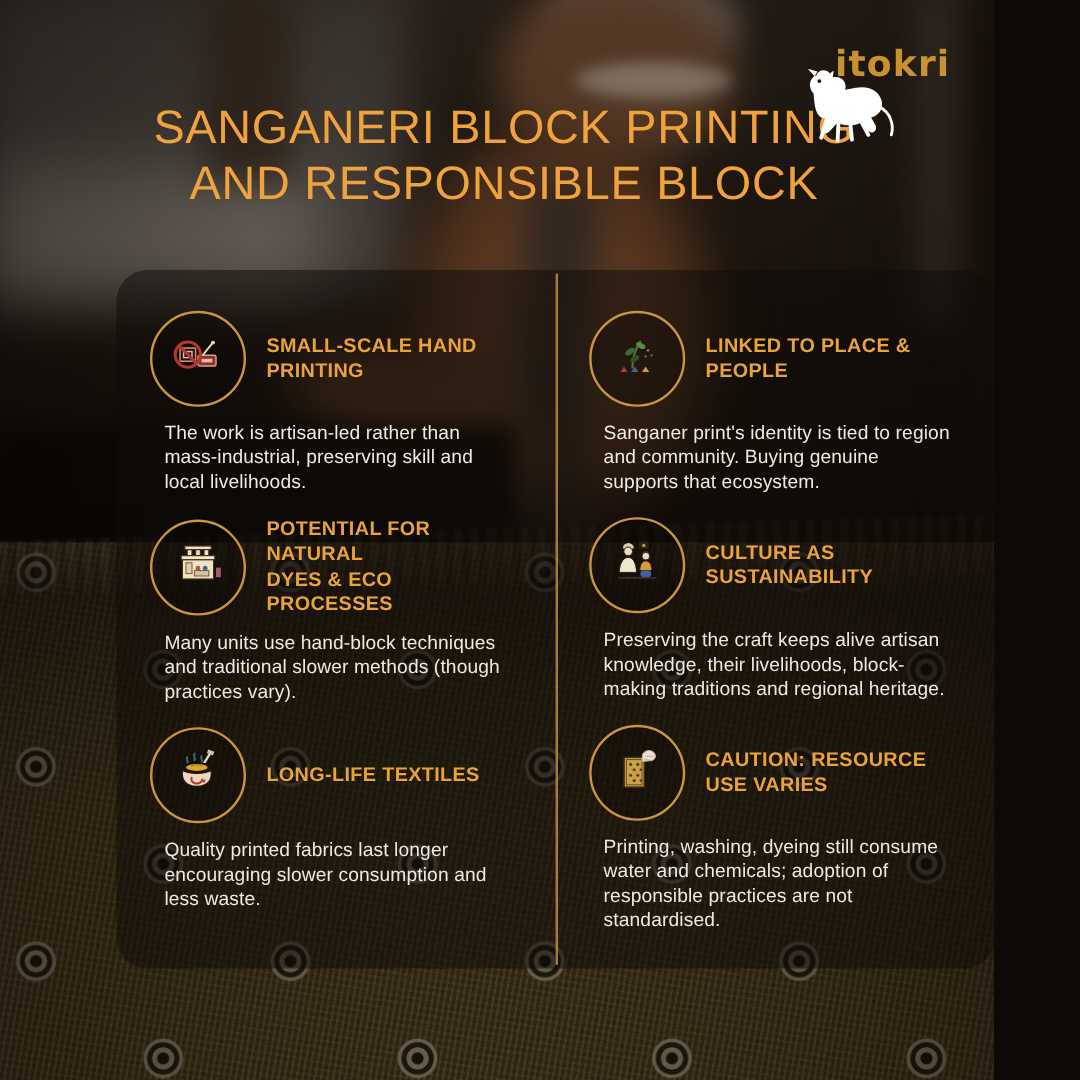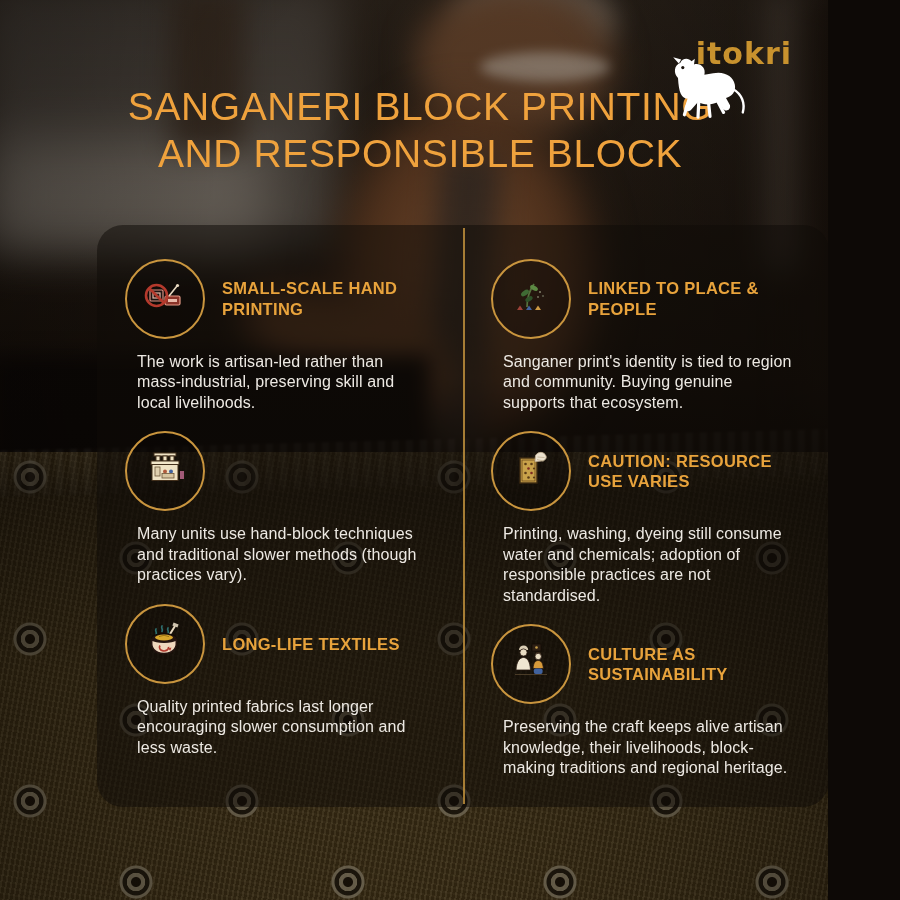--- a/index.html
+++ b/index.html
@@ -148,20 +148,22 @@
               <rect x="29" y="9" width="4" height="5" fill="#efe2c4" stroke="#43301c" stroke-width="1"></rect>
               <rect x="10" y="14" width="28" height="3.5" fill="#f3e7ca" stroke="#43301c" stroke-width="1"></rect>
               <rect x="11" y="17.5" width="26" height="16" fill="#efe2c4" stroke="#43301c" stroke-width="1"></rect>
               <rect x="14" y="20" width="5" height="9" fill="#dfcfae" stroke="#6b563a" stroke-width="0.8"></rect>
               <circle cx="24" cy="24.5" r="2" fill="#b05a3c"></circle>
               <circle cx="30" cy="24.5" r="2" fill="#41629e"></circle>
               <rect x="21" y="26.5" width="12" height="4.5" fill="#d8c5a0" stroke="#6b563a" stroke-width="0.8"></rect>
               <rect x="39" y="24" width="4" height="8" fill="#a25a78"></rect>
             </svg>
           </div>
+          <h3 class="item-heading">POTENTIAL FOR NATURAL
+DYES &amp; ECO PROCESSES</h3>
         </div>
         <p class="item-body">Many units use hand-block techniques and traditional slower methods (though practices vary).</p>
       </div>
 
       <div class="item">
         <div class="item-head">
           <div class="icon-circle">
             <svg viewBox="0 0 48 48">
               <path d="M15 9 c-1.5 2 1.5 3.2 0 5.4" stroke="#2e6e6e" stroke-width="1.7" fill="none" stroke-linecap="round"></path>
               <path d="M21 6 c-1.5 2 1.5 3.2 0 5.4" stroke="#2e6e6e" stroke-width="1.7" fill="none" stroke-linecap="round"></path>
@@ -197,20 +199,42 @@
               <circle cx="36" cy="21" r="1.1" fill="#5d5b4a"></circle>
               <circle cx="31" cy="22" r="0.9" fill="#7d7b66"></circle>
               <path d="M10 35 h6 l-3 -4.6 z" fill="#9c4238"></path>
               <path d="M19 35 h6 l-3 -4.6 z" fill="#41629e"></path>
               <path d="M28 35 h6 l-3 -4.6 z" fill="#cf9a44"></path>
             </svg>
           </div>
           <h3 class="item-heading">LINKED TO PLACE &amp; PEOPLE</h3>
         </div>
         <p class="item-body">Sanganer print's identity is tied to region and community. Buying genuine supports that ecosystem.</p>
+      </div>
+
+      <div class="item">
+        <div class="item-head">
+          <div class="icon-circle">
+            <svg viewBox="0 0 48 48">
+              <rect x="25" y="4" width="9" height="7" fill="#2e2014" stroke="#120c06" stroke-width="0.8"></rect>
+              <circle cx="29.5" cy="7.5" r="1.3" fill="#caa04a"></circle>
+              <path d="M12 10 a4.6 4.6 0 0 1 9.2 0 z" fill="#d9cdb4"></path>
+              <circle cx="16.5" cy="12.5" r="3.6" fill="#e9ddc4" stroke="#2a1a12" stroke-width="0.8"></circle>
+              <path d="M9 30 C9.5 21 13 17.5 16.5 17.5 C20 17.5 23 21 23.5 30 Z" fill="#efe6d2" stroke="#2a1a12" stroke-width="0.8"></path>
+              <path d="M28 14.5 a3.3 3.3 0 0 1 6.4 0 z" fill="#3a2a1a"></path>
+              <circle cx="31.2" cy="16.5" r="3.2" fill="#e9ddc4" stroke="#2a1a12" stroke-width="0.8"></circle>
+              <path d="M26 28.5 C26.5 22.5 28.5 20.5 31.2 20.5 C33.9 20.5 35.9 22.5 36.4 28.5 Z" fill="#d79a3a" stroke="#2a1a12" stroke-width="0.8"></path>
+              <rect x="26.8" y="28.5" width="8.8" height="5.5" rx="2" fill="#41629e"></rect>
+              <path d="M8 34.5 H40" stroke="#6b563a" stroke-width="1" opacity="0.6"></path>
+            </svg>
+          </div>
+          <h3 class="item-heading">CULTURE AS
+SUSTAINABILITY</h3>
+        </div>
+        <p class="item-body">Preserving the craft keeps alive artisan knowledge, their livelihoods, block-making traditions and regional heritage.</p>
       </div>
 
       <div class="item">
         <div class="item-head">
           <div class="icon-circle">
             <svg viewBox="0 0 48 48">
               <rect x="13" y="11" width="17" height="25" fill="#c9a24a" stroke="#3c2a12" stroke-width="1.4"></rect>
               <rect x="15" y="13" width="13" height="21" fill="none" stroke="#6b4a1c" stroke-width="0.8"></rect>
               <circle cx="18.5" cy="17" r="1.3" fill="#5a3c16"></circle>
                 <circle cx="24.5" cy="17" r="1.3" fill="#5a3c16"></circle>
@@ -223,38 +247,16 @@
               <path d="M28.5 8.5 c3 -4.5 8.5 -4 10.5 0.5 c1 2.5 -1.5 5 -4.5 5 l-6.5 0.5 z" fill="#ece2cf" stroke="#bfae92" stroke-width="0.9"></path>
               <path d="M30 12.5 l6.5 1.5 M30.5 10 l7 0.5" stroke="#bfae92" stroke-width="0.8" fill="none"></path>
             </svg>
           </div>
           <h3 class="item-heading">CAUTION: RESOURCE
 USE VARIES</h3>
         </div>
         <p class="item-body">Printing, washing, dyeing still consume water and chemicals; adoption of responsible practices are not standardised.</p>
       </div>
 
-      <div class="item">
-        <div class="item-head">
-          <div class="icon-circle">
-            <svg viewBox="0 0 48 48">
-              <rect x="25" y="4" width="9" height="7" fill="#2e2014" stroke="#120c06" stroke-width="0.8"></rect>
-              <circle cx="29.5" cy="7.5" r="1.3" fill="#caa04a"></circle>
-              <path d="M12 10 a4.6 4.6 0 0 1 9.2 0 z" fill="#d9cdb4"></path>
-              <circle cx="16.5" cy="12.5" r="3.6" fill="#e9ddc4" stroke="#2a1a12" stroke-width="0.8"></circle>
-              <path d="M9 30 C9.5 21 13 17.5 16.5 17.5 C20 17.5 23 21 23.5 30 Z" fill="#efe6d2" stroke="#2a1a12" stroke-width="0.8"></path>
-              <path d="M28 14.5 a3.3 3.3 0 0 1 6.4 0 z" fill="#3a2a1a"></path>
-              <circle cx="31.2" cy="16.5" r="3.2" fill="#e9ddc4" stroke="#2a1a12" stroke-width="0.8"></circle>
-              <path d="M26 28.5 C26.5 22.5 28.5 20.5 31.2 20.5 C33.9 20.5 35.9 22.5 36.4 28.5 Z" fill="#d79a3a" stroke="#2a1a12" stroke-width="0.8"></path>
-              <rect x="26.8" y="28.5" width="8.8" height="5.5" rx="2" fill="#41629e"></rect>
-              <path d="M8 34.5 H40" stroke="#6b563a" stroke-width="1" opacity="0.6"></path>
-            </svg>
-          </div>
-          <h3 class="item-heading">CULTURE AS
-SUSTAINABILITY</h3>
-        </div>
-        <p class="item-body">Preserving the craft keeps alive artisan knowledge, their livelihoods, block-making traditions and regional heritage.</p>
-      </div>
-
     </div>
   </div>
 
 </div>
 
 </body></html>

